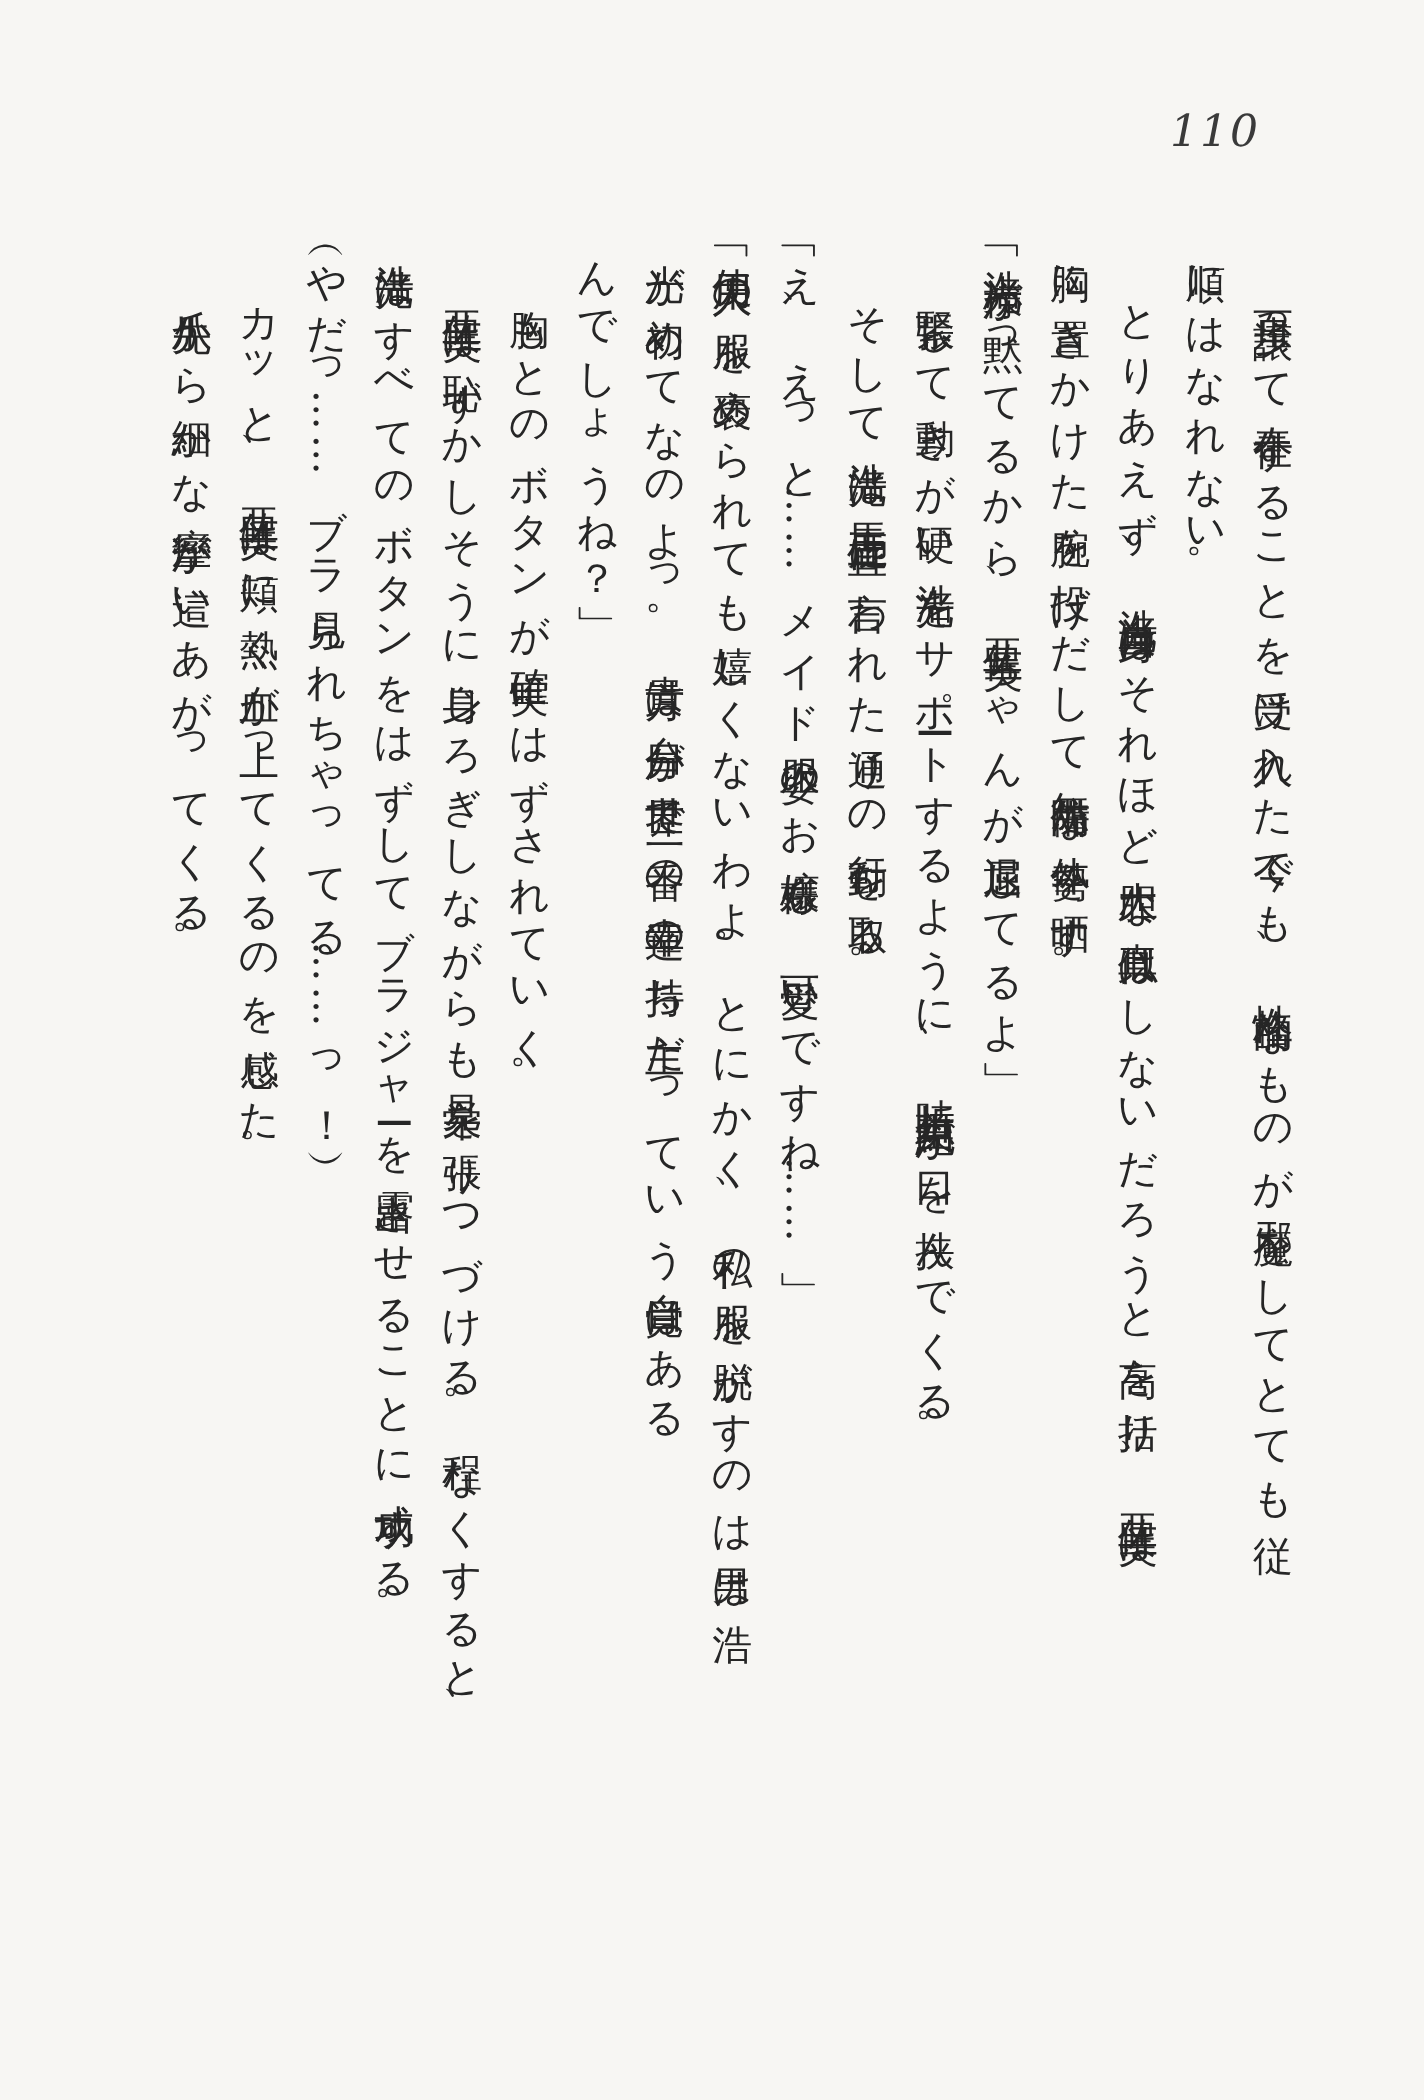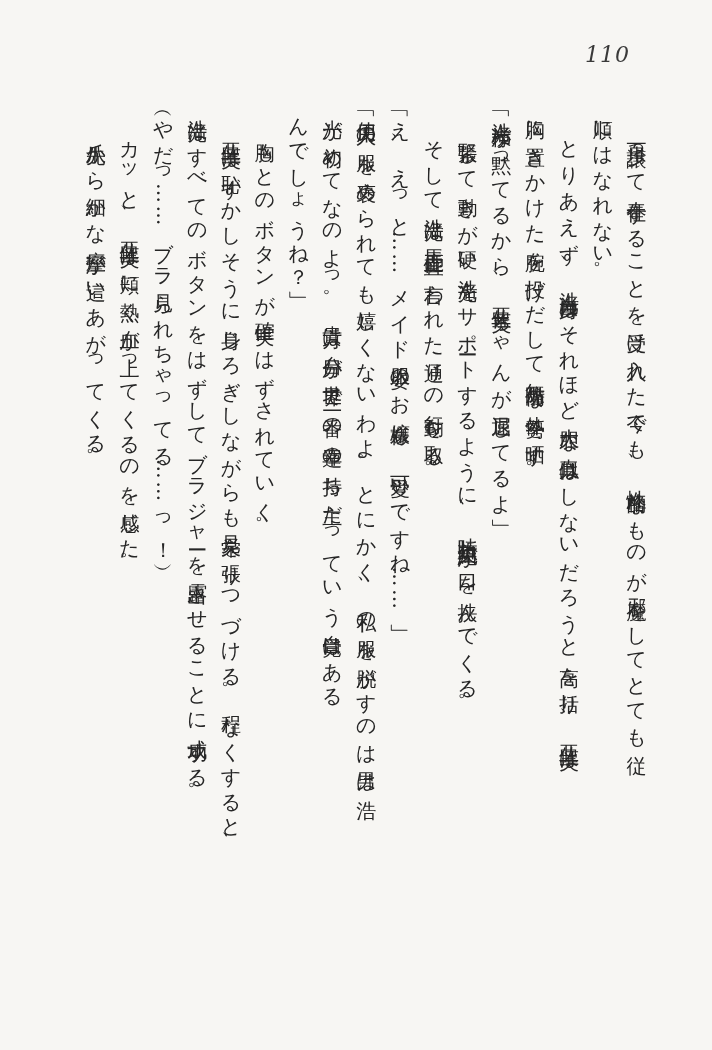--- a/index.html
+++ b/index.html
@@ -9,20 +9,21 @@
   body {
     width: 712px;
     height: 1050px;
     position: relative;
     overflow: hidden;
     font-family: "DejaVu Serif", "Liberation Serif", serif;
   }
   .page {
     position: absolute;
     inset: 0;
+    margin-top: 12px;
   }
   .page-number {
     position: absolute;
     top: 44px;
     left: 585px;
     font-style: italic;
     font-size: 22px;
     letter-spacing: 1px;
     line-height: 1;
   }

